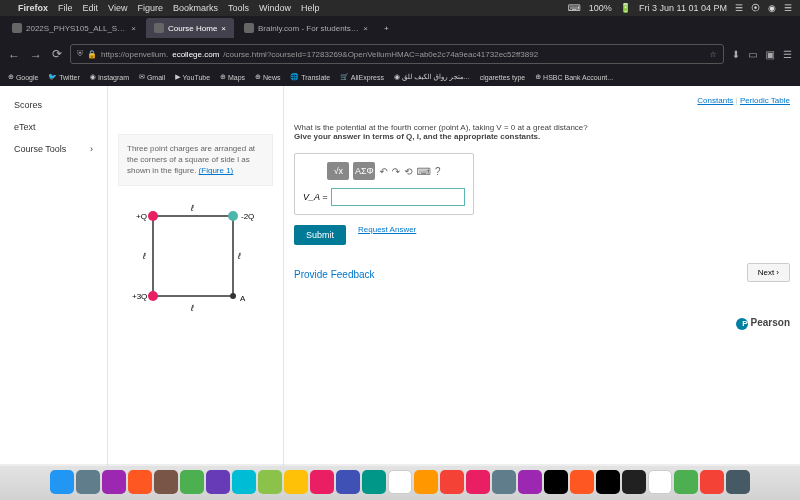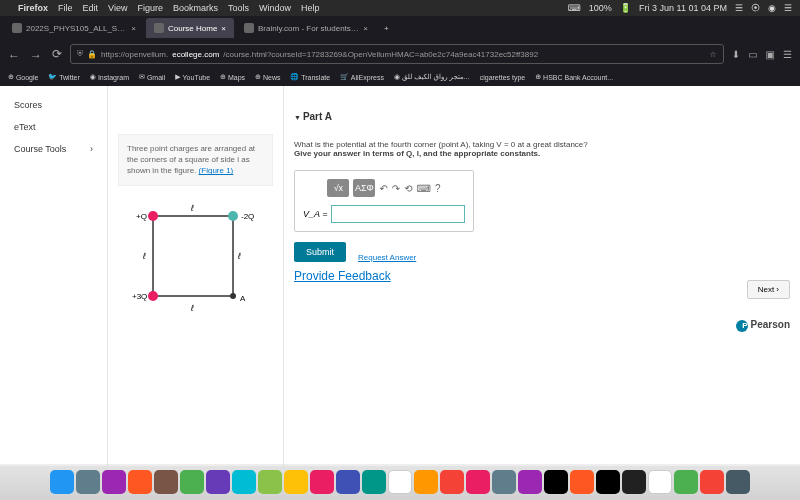--- a/index.html
+++ b/index.html
@@ -35,24 +35,24 @@
 .part-header{font-size:10px;font-weight:bold;margin-top:25px;color:#333}
 .part-header::before{content:"▼ ";font-size:7px}
 .question{font-size:8px;color:#444;margin-top:18px}
 .question b{font-weight:bold}
 .answer-box{border:1px solid #ccc;border-radius:2px;margin-top:12px;padding:8px;width:180px}
 .toolbar{display:flex;gap:4px;align-items:center;margin-bottom:8px;justify-content:center}
 .tool-btn{width:22px;height:18px;background:#888;border-radius:2px;display:flex;align-items:center;justify-content:center;font-size:9px;color:#fff}
 .tool-icon{font-size:10px;color:#666}
 .answer-input{display:flex;align-items:center;gap:4px;font-size:9px}
 .answer-input input{flex:1;height:18px;border:1px solid #5bb5b0;padding:0 4px;font-size:9px}
-.submit-row{margin-top:10px;display:flex;gap:12px;align-items:flex-end}
+.submit-row{margin-top:10px;display:flex;gap:12px;align-items:flex-start}
 .submit-btn{background:#007a96;color:#fff;border:none;padding:5px 12px;font-size:9px;border-radius:2px}
 .req-ans{color:#0077cc;font-size:8px;text-decoration:underline}
-.feedback{color:#0077cc;font-size:12px;text-decoration:underline;margin-top:7px;display:inline-block}
+.feedback{color:#0077cc;font-size:10px;margin-top:24px;display:inline-block}
 .next-btn{float:right;background:#f5f5f5;border:1px solid #ccc;padding:4px 10px;font-size:8px;border-radius:2px;margin-top:18px}
 .pearson{text-align:right;margin-top:35px;font-size:10px;font-weight:bold;color:#444}
 .pearson-logo{display:inline-block;width:12px;height:12px;background:#007fa3;border-radius:50%;color:#fff;font-size:8px;line-height:12px;margin-right:3px}
 .dock{position:absolute;bottom:0;left:0;right:0;height:36px;background:linear-gradient(to bottom,rgba(200,200,200,0.3),rgba(180,180,180,0.5));display:flex;align-items:center;justify-content:center;gap:2px;padding:0 10px}
 .dock-icon{width:24px;height:24px;border-radius:5px;flex-shrink:0}
 svg{display:block}
 </style>
 </head>
 <body>
 
@@ -167,21 +167,23 @@
           <text x="14" y="98" font-size="8">+3Q</text>
           <text x="122" y="100" font-size="8">A</text>
           <text x="73" y="10" font-size="9" font-style="italic">ℓ</text>
           <text x="73" y="110" font-size="9" font-style="italic">ℓ</text>
           <text x="25" y="58" font-size="9" font-style="italic">ℓ</text>
           <text x="120" y="58" font-size="9" font-style="italic">ℓ</text>
         </svg>
       </div>
     </div>
     <div class="right-col">
-      <div class="part-header">Part A</div>
+      <div class="toplinks">
+        <a>Constants</a> | <a>Periodic Table</a>
+      </div>
       <div class="question">
         <span>What is the potential at the fourth corner (point A), taking V = 0 at a great distance?</span><br>
         <b>Give your answer in terms of Q, l, and the appropriate constants.</b>
       </div>
       <div class="answer-box">
         <div class="toolbar">
           <span class="tool-btn">√x</span>
           <span class="tool-btn">ΑΣΦ</span>
           <span class="tool-icon">↶</span>
           <span class="tool-icon">↷</span>

